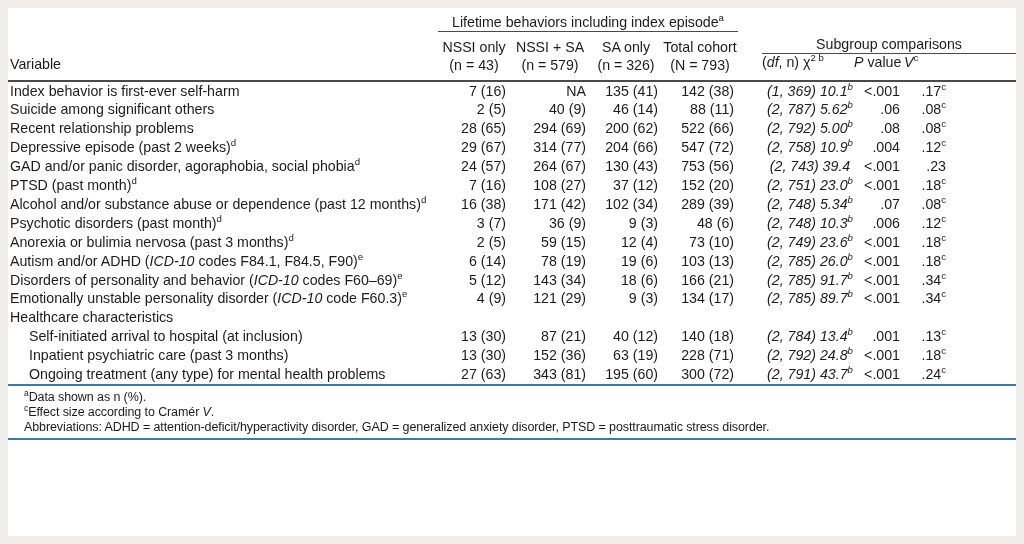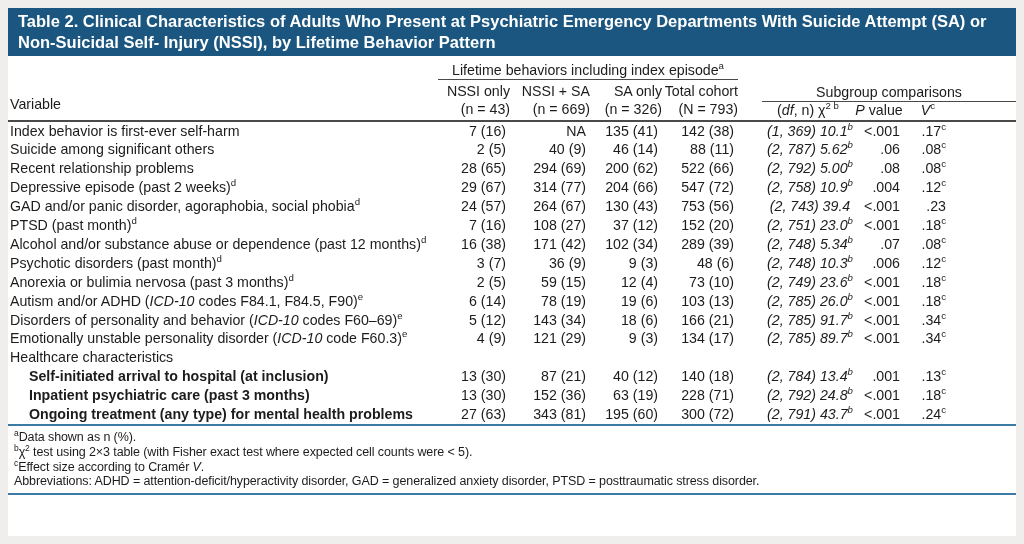--- a/index.html
+++ b/index.html
@@ -39,51 +39,48 @@
     overflow: visible;
   }
   thead th { vertical-align: bottom; }
   th.var-head { text-align: left; padding: 0 0 8px 2px; vertical-align: bottom; }
   th.spanner {
     text-align: center;
     border-bottom: 1.5px solid #4a4a4a;
     padding-bottom: 1px;
     height: 20px;
   }
-  th.col-head { text-align: right; vertical-align: middle; line-height: 18px; }
+  th.col-head { text-align: center; vertical-align: middle; line-height: 18px; }
   th.col-head .l { display: block; }
-  th.stat-head { text-align: center; padding-bottom: 1px; line-height: 17px; }
+  th.stat-head { text-align: left; padding-bottom: 9px; line-height: 17px; }
   tbody { border-top: 2px solid #4a4a4a; border-bottom: 2.5px solid #3d7ba7; }
   tbody td { height: 18.9px; line-height: 18.9px; }
   td.var { text-align: left; padding-left: 2px; margin-top: 28px; }
-  td.var.indent { padding-left: 21px; font-weight: bold; }
+  td.var.indent { padding-left: 21px; }
   td.num { text-align: right; padding-right: 4px; }
   td.chi { text-align: center; padding-left: 4px; font-style: italic; }
   td.v { padding-right: 6px; }
   sup { font-size: 68%; line-height: 0; }
-  .footnotes { margin-top: 4px; padding-left: 6px; }
+  .footnotes { margin-top: 4px; padding-left: 16px; }
   .footnote {
     font-size: 12.5px;
     line-height: 14.8px;
     letter-spacing: -0.1px;
   }
   .bottom-rule {
     margin-top: 4px;
     width: 1008px; height: 0;
     border-bottom: 2.5px solid #3d7ba7;
   }
 </style>
 </head>
 <body>
 
 <div class="content">
 
-  <div class="title-bar">
-    <span>Table 2. Clinical Characteristics of Adults Who Present at Psychiatric Emergency Departments With Suicide Attempt (SA) or Non-Suicidal Self- Injury (NSSI), by Lifetime Behavior Pattern</span>
-  </div>
 
   <table class="main">
     <colgroup>
       <col style="width:430px">
         <col style="width:72px">
         <col style="width:80px">
         <col style="width:72px">
         <col style="width:76px">
       <col style="width:24px">
         <col style="width:92px">
@@ -98,21 +95,21 @@
         <th rowspan="3"></th>
         <th colspan="4"></th>
       </tr>
       <tr>
         <th class="col-head" rowspan="2">
             <span class="l">NSSI only</span>
             <span class="l">(n = 43)</span>
           </th>
         <th class="col-head" rowspan="2">
             <span class="l">NSSI + SA</span>
-            <span class="l">(n = 669)</span>
+            <span class="l">(n = 579)</span>
           </th>
         <th class="col-head" rowspan="2">
             <span class="l">SA only</span>
             <span class="l">(n = 326)</span>
           </th>
         <th class="col-head" rowspan="2">
             <span class="l">Total cohort</span>
             <span class="l">(N = 793)</span>
           </th>
         <th class="spanner" colspan="4">Subgroup comparisons</th>
@@ -315,20 +312,19 @@
         <td class="chi">(2, 791) 43.7<sup>b</sup></td>
         <td class="num">&lt;.001</td>
         <td class="num v">.24<sup>c</sup></td>
         <td></td>
       </tr>
     </tbody>
   </table>
 
   <div class="footnotes">
     <div class="footnote"><sup>a</sup>Data shown as n (%).</div>
-    <div class="footnote"><sup>b</sup>χ<sup>2</sup> test using 2×3 table (with Fisher exact test where expected cell counts were &lt; 5).</div>
     <div class="footnote"><sup>c</sup>Effect size according to Cramér <i>V</i>.</div>
     <div class="footnote">Abbreviations: ADHD = attention-deficit/hyperactivity disorder, GAD = generalized anxiety disorder, PTSD = posttraumatic stress disorder.</div>
   </div>
 
   <div class="bottom-rule"></div>
 
 </div>
 
 </body></html>

